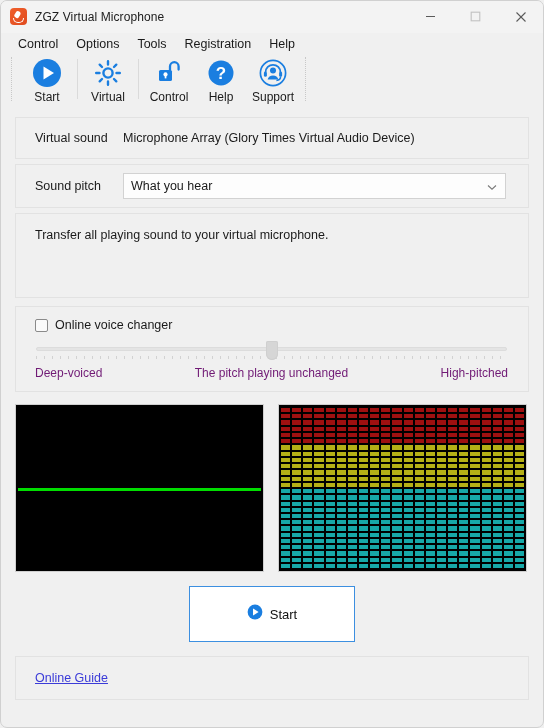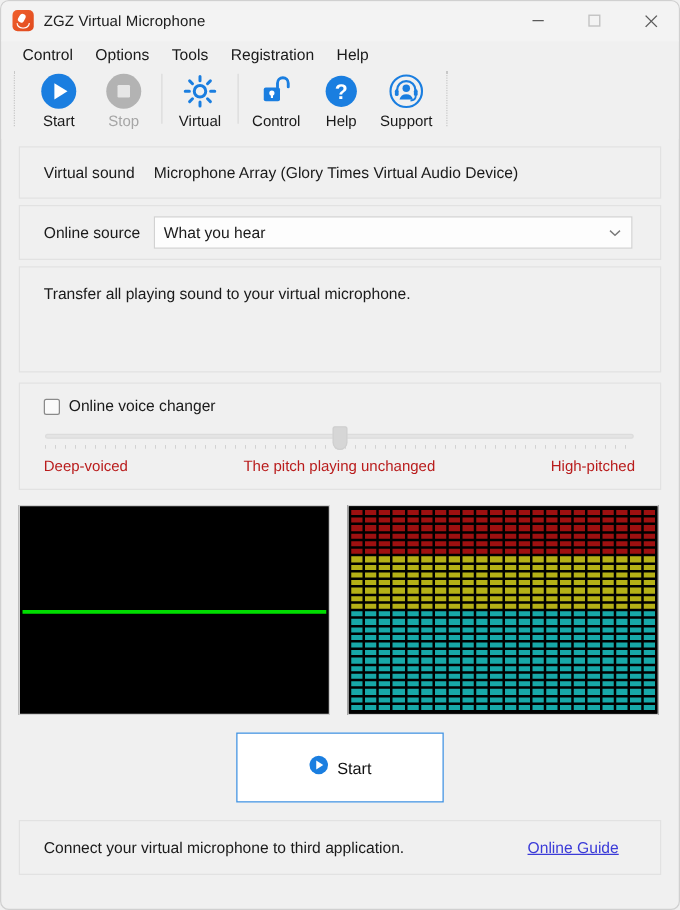--- a/index.html
+++ b/index.html
@@ -239,21 +239,21 @@
     border-radius: 2px 2px 6px 6px;
     box-shadow: 0 0 0 1px #cfcfcf inset;
   }
   .slider-labels {
     display: flex;
     justify-content: space-between;
     margin-top: 5px;
   }
   .slider-labels span {
     font-size: 12px;
-    color: #b91c1c;
+    color: #701a75;
     white-space: nowrap;
   }
 
   
   .viz-row {
     display: flex;
     margin: 12px 14px 0 14px;
     gap: 14px;
   }
   .viz {
@@ -375,29 +375,20 @@
     <div class="tb-btn">
       <div class="tb-icon">
         <svg width="30" height="30" viewBox="0 0 30 30">
           <circle cx="15" cy="15" r="14" fill="#1a7ee0"></circle>
           <polygon points="11.5,8.5 22,15 11.5,21.5" fill="#ffffff"></polygon>
         </svg>
       </div>
       <div class="tb-label">Start</div>
     </div>
 
-    <div class="tb-btn disabled">
-      <div class="tb-icon">
-        <svg width="30" height="30" viewBox="0 0 30 30">
-          <circle cx="15" cy="15" r="14" fill="#b3b3b3"></circle>
-          <rect x="10" y="10" width="10" height="10" rx="1" fill="#e6e6e6"></rect>
-        </svg>
-      </div>
-      <div class="tb-label">Stop</div>
-    </div>
 
     <div class="tb-sep"></div>
 
     <div class="tb-btn">
       <div class="tb-icon">
         <svg width="30" height="30" viewBox="0 0 30 30">
           <g fill="none" stroke="#1a7ee0" stroke-width="2.4">
             <circle cx="15" cy="15" r="4.6"></circle>
             <path d="M15 3.2 L15 6.5 M15 23.5 L15 26.8 M3.2 15 L6.5 15 M23.5 15 L26.8 15
                      M6.7 6.7 L9 9 M21 21 L23.3 23.3 M23.3 6.7 L21 9 M9 21 L6.7 23.3" stroke-linecap="round"></path>
@@ -448,21 +439,21 @@
 
     <div class="tb-grip" style="margin-left:6px"></div>
   </div>
 
   <div class="panel row-device">
     <div class="field-label">Virtual sound</div>
     <div class="device-value">Microphone Array (Glory Times Virtual Audio Device)</div>
   </div>
 
   <div class="panel row-source">
-    <div class="field-label">Online source</div>
+    <div class="field-label">Sound pitch</div>
     <div class="combo">
       <span class="combo-value">What you hear</span>
       <span>
         <svg width="10" height="7" viewBox="0 0 10 7">
             <path d="M1 1.5 L5 5.2 L9 1.5" fill="none" stroke="#7a7a7a" stroke-width="1.1"></path>
           </svg>
       </span>
     </div>
   </div>
 
@@ -1119,17 +1110,16 @@
         <svg width="16" height="16" viewBox="0 0 16 16">
           <circle cx="8" cy="8" r="7.4" fill="#1a7ee0"></circle>
           <polygon points="6,4.4 11.6,8 6,11.6" fill="#ffffff"></polygon>
         </svg>
       </span>
       <span class="start-label">Start</span>
     </div>
   </div>
 
   <div class="panel footer">
-    <span class="footer-text">Connect your virtual microphone to third application.</span>
     <a class="footer-link" href="#">Online Guide</a>
   </div>
 
 </div>
 
 </body></html>

